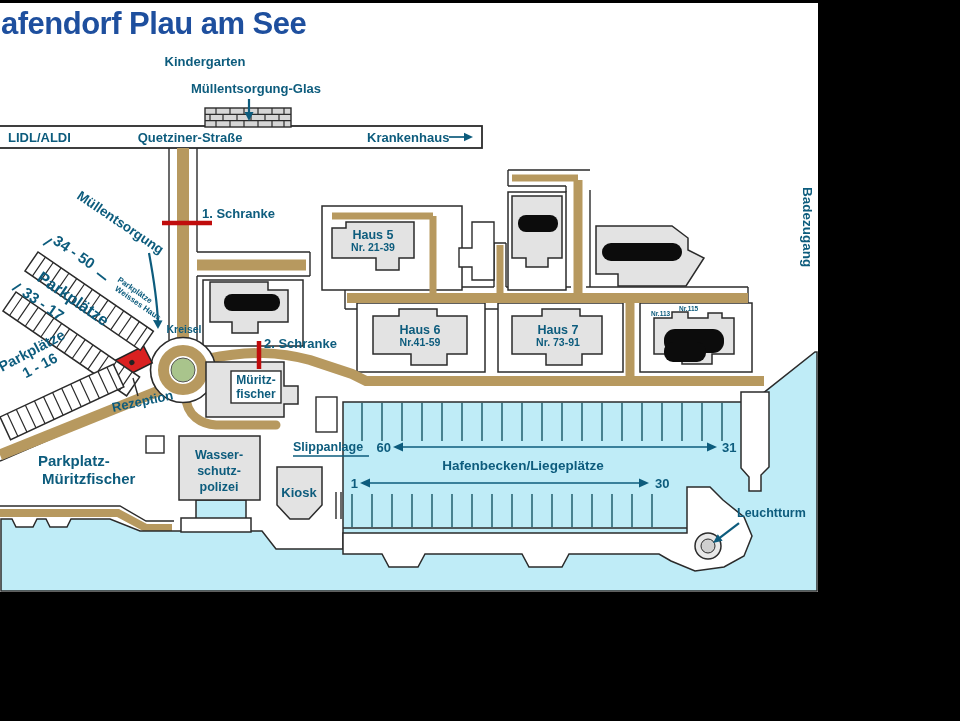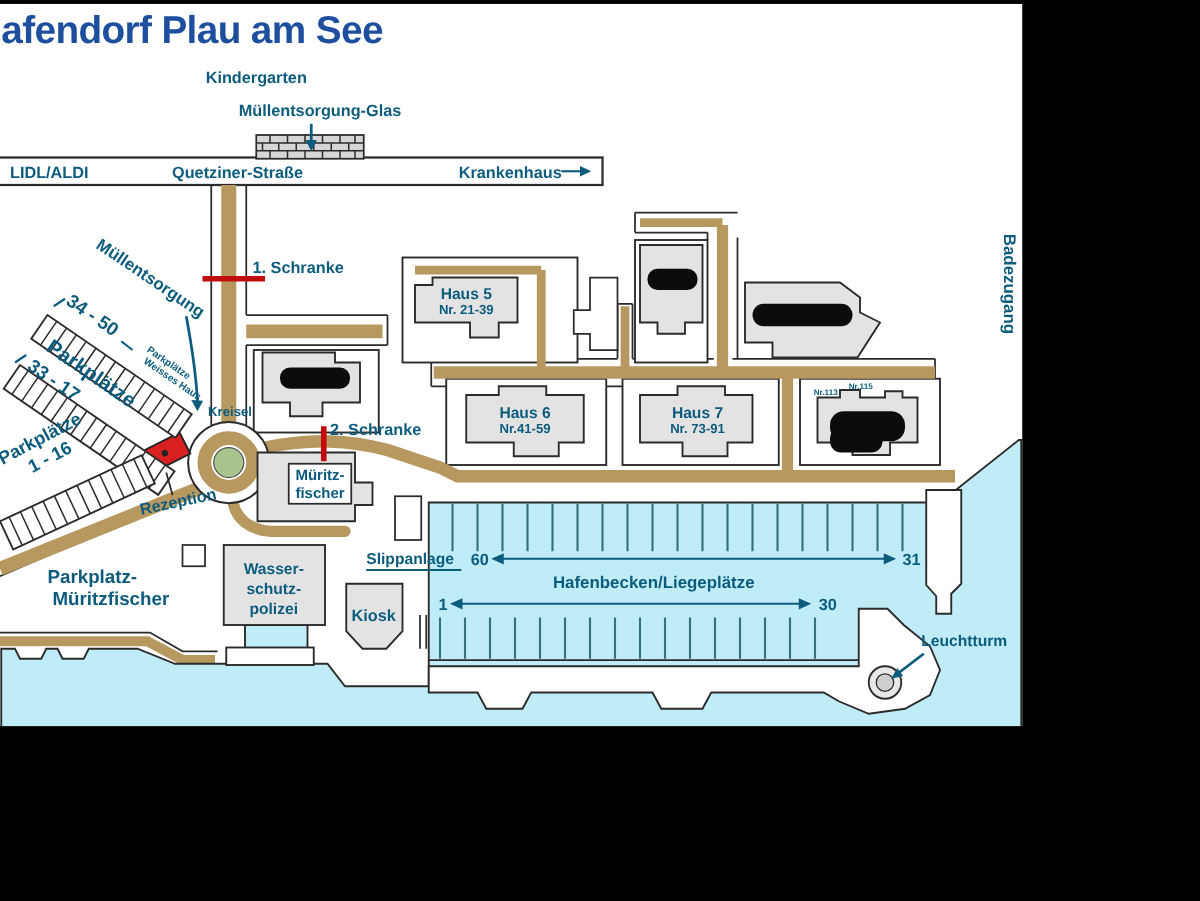--- a/index.html
+++ b/index.html
@@ -1,16 +1,16 @@
 <!DOCTYPE html>
 <html style="--title: #1e4f9e; --label: #0d5c7d; --road: #b7995f; --water: #bfecf7; --barrier: #c00c0c; --reception: #d92121; --green: #a9c48c; --building: #e3e3e3;"><head>
 <meta charset="utf-8">
 <style>
   html,body{margin:0;padding:0;background:#000;}
-  #stage{position:relative;width:960px;height:581px;background:#000;overflow:hidden;}
+  #stage{position:relative;width:960px;height:721px;background:#000;overflow:hidden;}
   svg{display:block;}
   text{fill:var(--label);font-family:"Liberation Sans",sans-serif;font-weight:700;}
   .ttl{fill:var(--title);font-size:31px;letter-spacing:-0.5px;}
   .t6{font-size:6.5px;}.t8{font-size:8px;}.t10{font-size:10.5px;}.t12{font-size:12px;}
   .t125{font-size:12.5px;}.t13{font-size:13px;}.t135{font-size:13.5px;}
   .t145{font-size:14.5px;}.t15{font-size:15px;}.t165{font-size:16.5px;}
   .outl{stroke:#2b2b2b;stroke-width:1.4;fill:none;}
   .parcel{fill:#ffffff;stroke:#2b2b2b;stroke-width:1.5;}
   .bldg{fill:var(--building);stroke:#2b2b2b;stroke-width:1.5;}
   .whitebldg{fill:#ffffff;stroke:#2b2b2b;stroke-width:1.4;}

